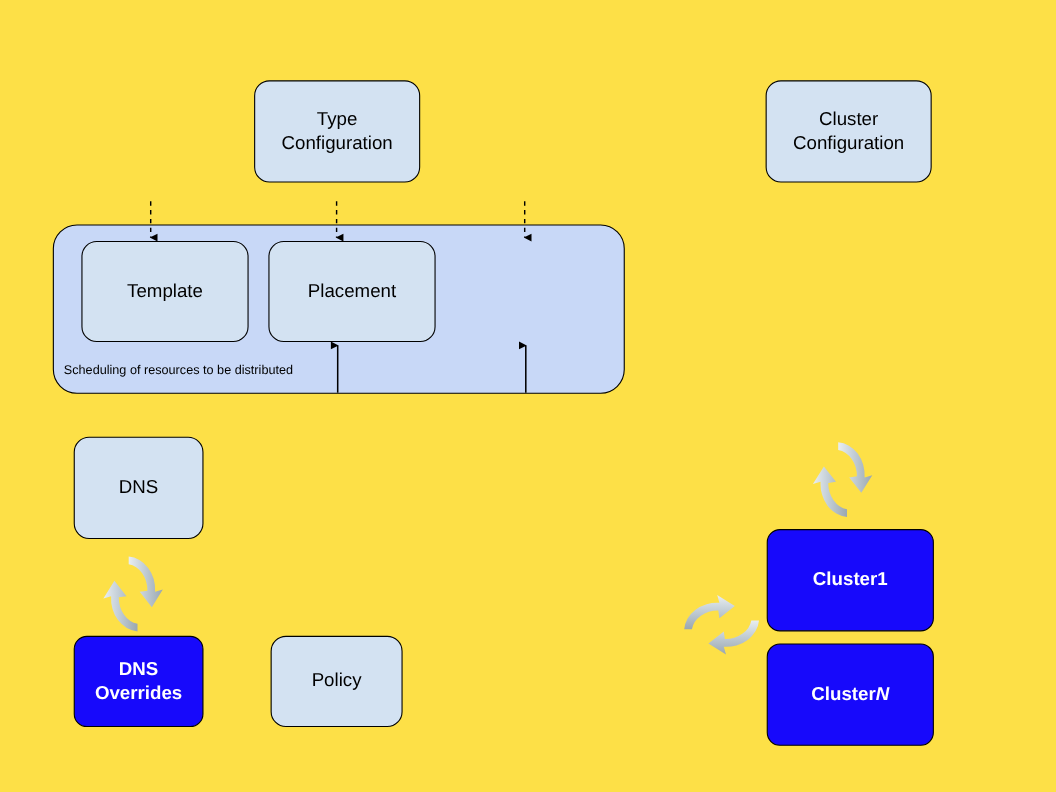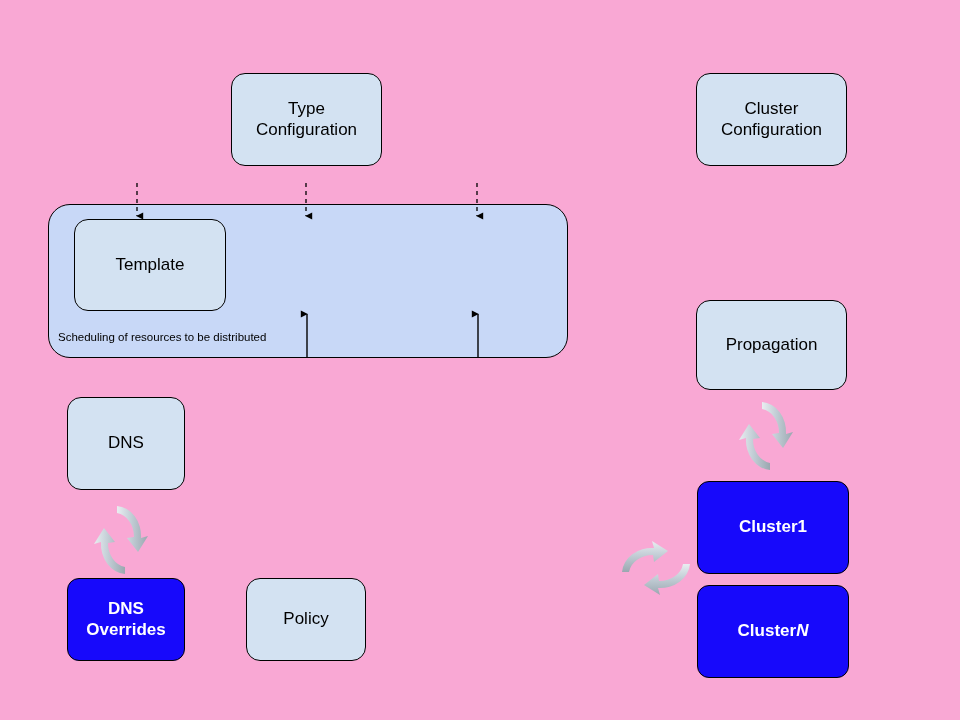--- a/index.html
+++ b/index.html
@@ -1,18 +1,18 @@
 <!DOCTYPE html>
 <html><head>
 <meta charset="utf-8">
 <style>
   html,body{margin:0;padding:0;background:#000;}
   body{width:960px;height:720px;overflow:hidden;
        font-family:"Liberation Sans","DejaVu Sans",sans-serif;}
-  #stage{position:relative;width:960px;height:720px;background:#f9a8d4;}
+  #stage{position:relative;width:960px;height:720px;background:#fde047;}
 
   .node{position:absolute;box-sizing:border-box;display:flex;
         flex-direction:column;align-items:center;justify-content:center;
         text-align:center;line-height:1.22;color:#000;}
 
   .lightbox{background:#d3e2f2;border:1.4px solid #000;border-radius:14px;
             font-size:17px;}
   .innerbox{background:#d3e2f2;border:1.4px solid #000;border-radius:14px;
             font-size:17px;margin-left:13px;}
   .dashbox{background:#d3e2f2;border:1.5px dashed #000;border-radius:14px;
@@ -47,40 +47,40 @@
   </div>
 
   <div class="group" style="left:48px;top:204px;width:520px;height:154px;"></div>
 
   <div class="grouplabel" style="left:58px;top:331px;">Scheduling of resources to be distributed</div>
 
   <div class="node innerbox" style="left:61px;top:219px;width:152px;height:92px;">
     <span>Template</span>
   </div>
 
+  <div class="node innerbox" style="left:231px;top:219px;width:152px;height:92px;">
+    <span>Placement</span>
+  </div>
 
 
   <div class="node lightbox" style="left:67px;top:397px;width:118px;height:93px;">
     <span>DNS</span>
   </div>
 
 
   <div class="node bluebox" style="left:67px;top:578px;width:118px;height:83px;">
     <span>DNS</span>
     <span>Overrides</span>
   </div>
 
   <div class="node lightbox" style="left:246px;top:578px;width:120px;height:83px;align-items:center;">
     <span>Policy</span>
   </div>
 
 
-  <div class="node lightbox" style="left:696px;top:300px;width:151px;height:90px;">
-    <span>Propagation</span>
-  </div>
 
   <div class="node bluebox" style="left:697px;top:481px;width:152px;height:93px;flex-direction:row;">
     <span>Cluster </span>
     <span>1</span>
   </div>
 
   <div class="node bluebox" style="left:697px;top:585px;width:152px;height:93px;flex-direction:row;">
     <span>Cluster </span>
     <span class="ital">N</span>
   </div>

